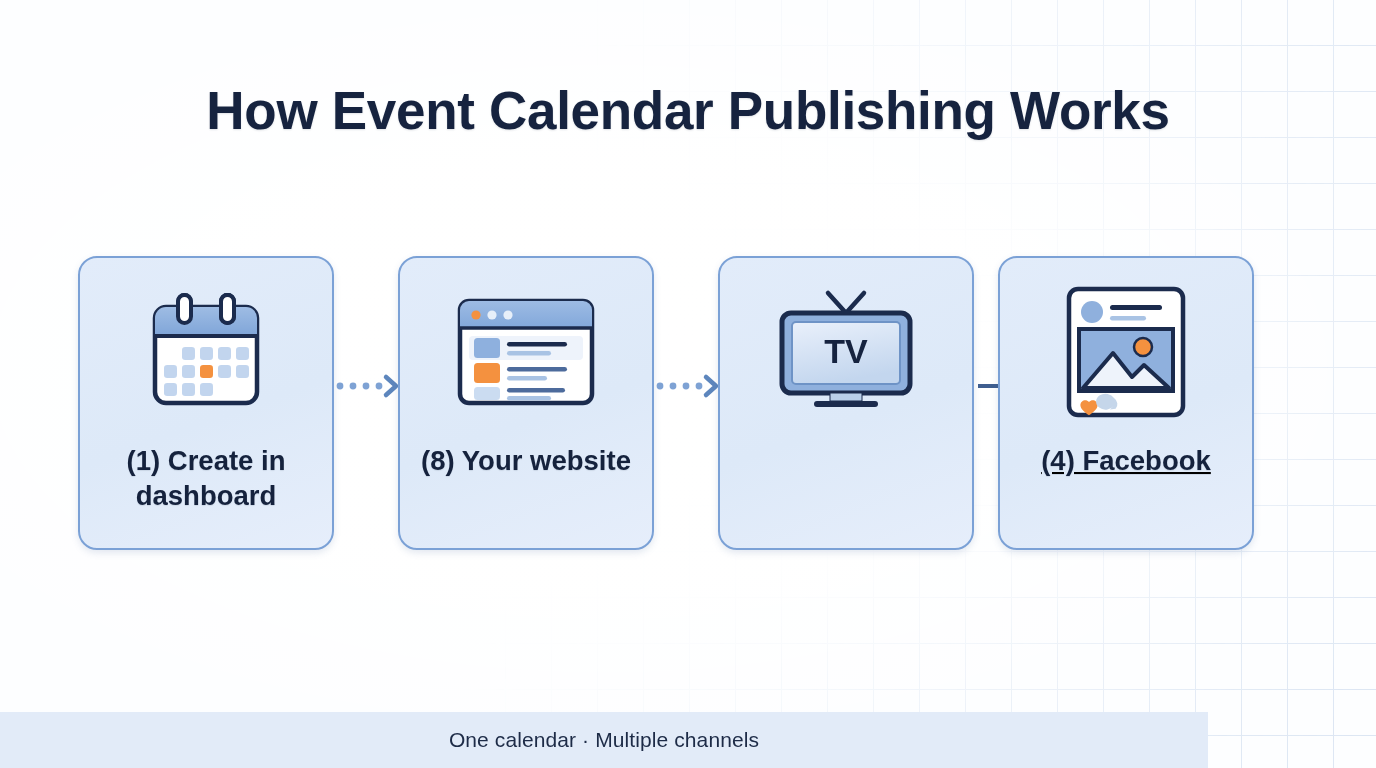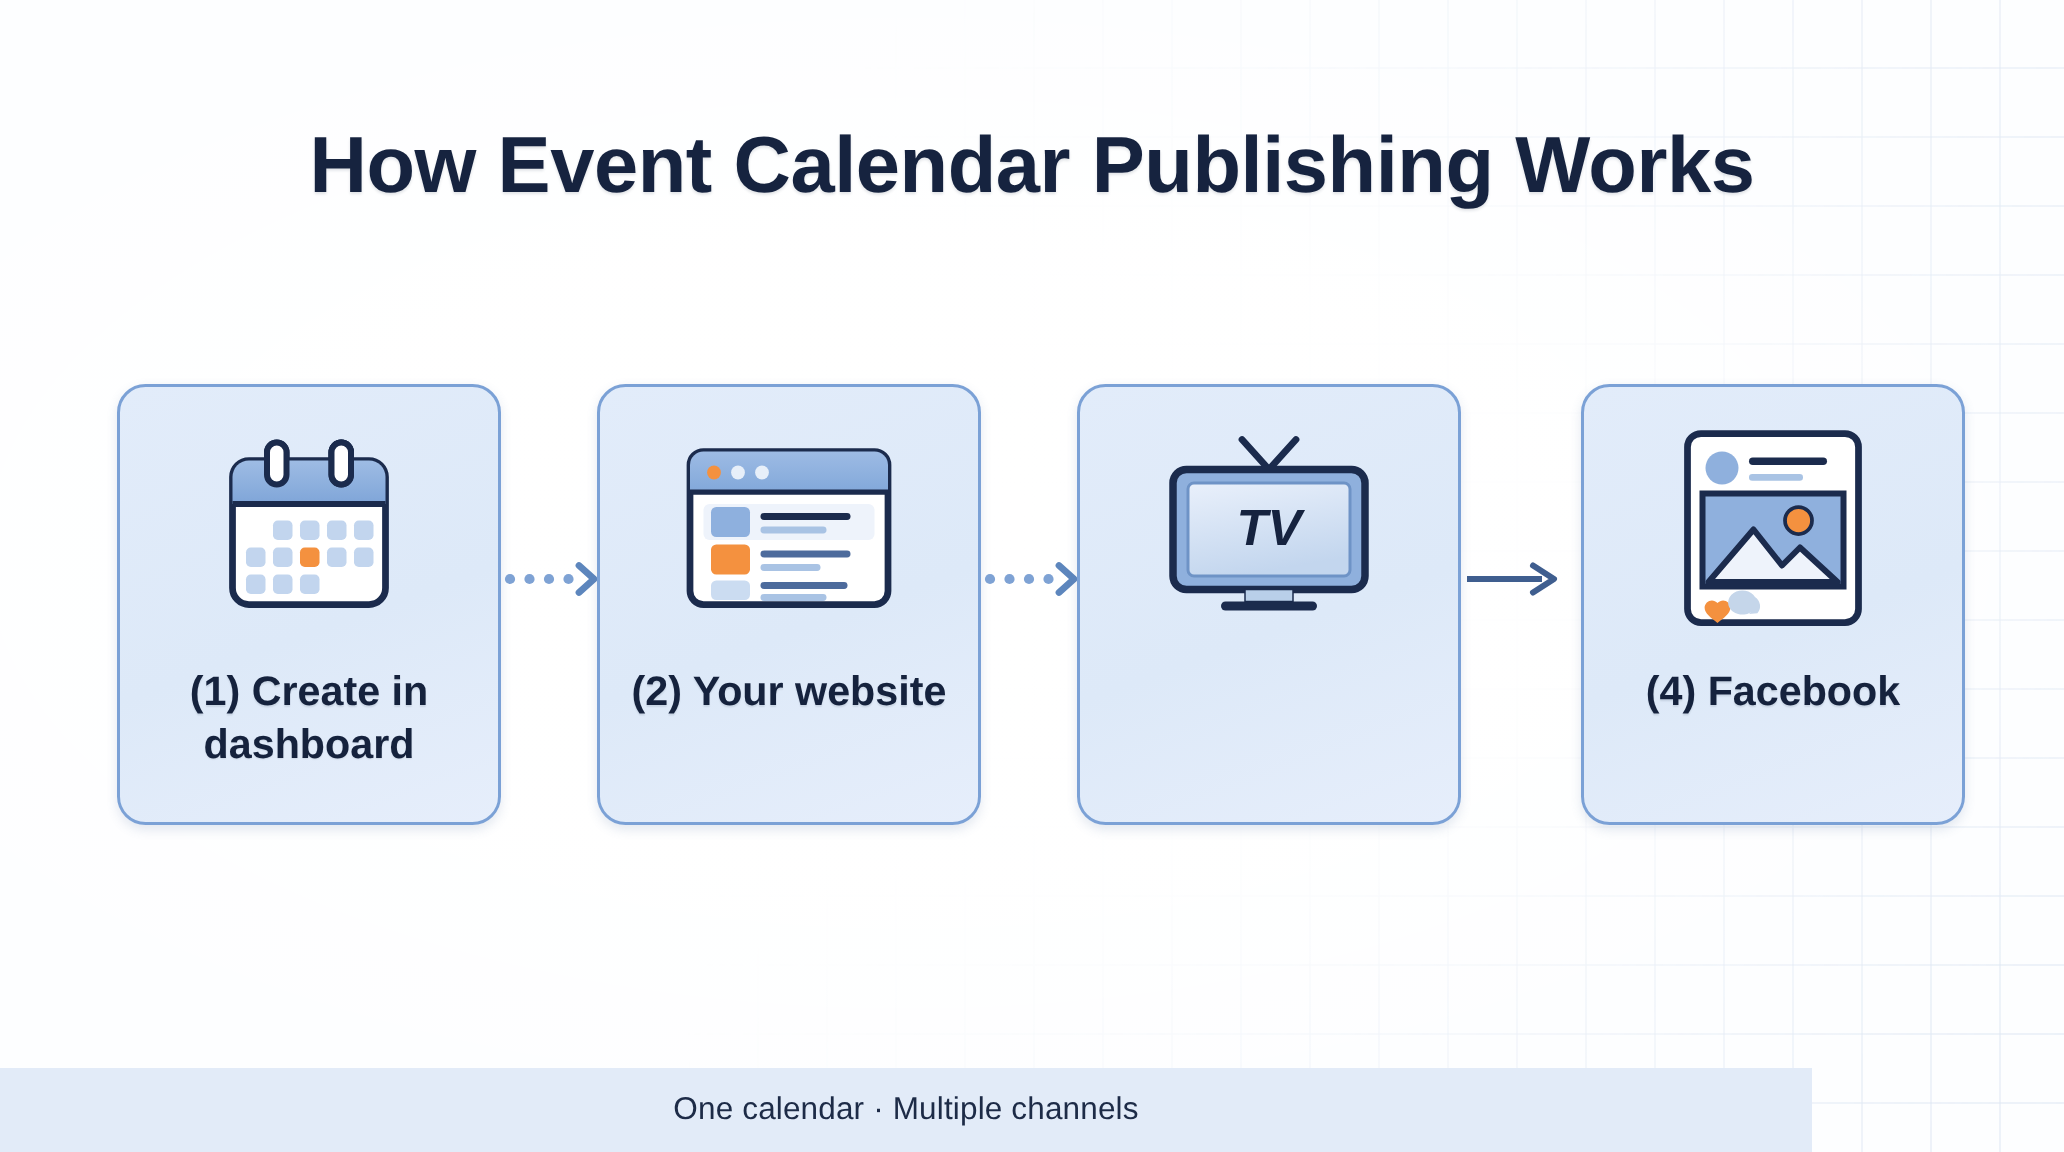--- a/index.html
+++ b/index.html
@@ -78,22 +78,22 @@
     background: linear-gradient(160deg, #e2ecfa 0%, #dde9f8 55%, #e6eefb 100%);
     border: 2px solid #7ba1d6;
     border-radius: 19px;
     box-shadow: 0 3px 7px rgba(80,110,160,0.16);
     display: flex;
     flex-direction: column;
     align-items: center;
   }
   .card-1 { left: 0px; }
   .card-2 { left: 320px; }
-  .card-3 { left: 640px; font-style: italic; }
-  .card-4 { left: 976px; }
+  .card-3 { left: 640px; }
+  .card-4 { left: 920px; text-decoration: underline; }
 
   .card-icon {
     margin-top: 28px;
     height: 132px;
     display: flex;
     align-items: center;
     justify-content: center;
   }
   .card-label {
     margin-top: 25px;
@@ -226,21 +226,21 @@
 
           <rect x="21" y="74" width="26" height="20" rx="3.5" fill="#f4913f"></rect>
           <rect x="54" y="78" width="60" height="4.6" rx="2.3" fill="#4d6b9c"></rect>
           <rect x="54" y="87" width="40" height="4.6" rx="2.3" fill="#a9c3e4"></rect>
 
           <rect x="21" y="98" width="26" height="13" rx="3.5" fill="#cbdcf1"></rect>
           <rect x="54" y="99" width="58" height="4.6" rx="2.3" fill="#4d6b9c"></rect>
           <rect x="54" y="107" width="44" height="4.6" rx="2.3" fill="#a9c3e4"></rect>
         </svg>
       </div>
-      <div class="card-label">(2) Your website</div>
+      <div class="card-label">(8) Your website</div>
     </div>
 
     <div class="connector conn-2">
       <svg width="64" height="36" viewBox="0 0 64 36">
         <g fill="#7ea2d4">
           <circle cx="4" cy="18" r="3.4"></circle>
           <circle cx="17" cy="18" r="3.4"></circle>
           <circle cx="30" cy="18" r="3.4"></circle>
           <circle cx="43" cy="18" r="3.4"></circle>
         </g>

